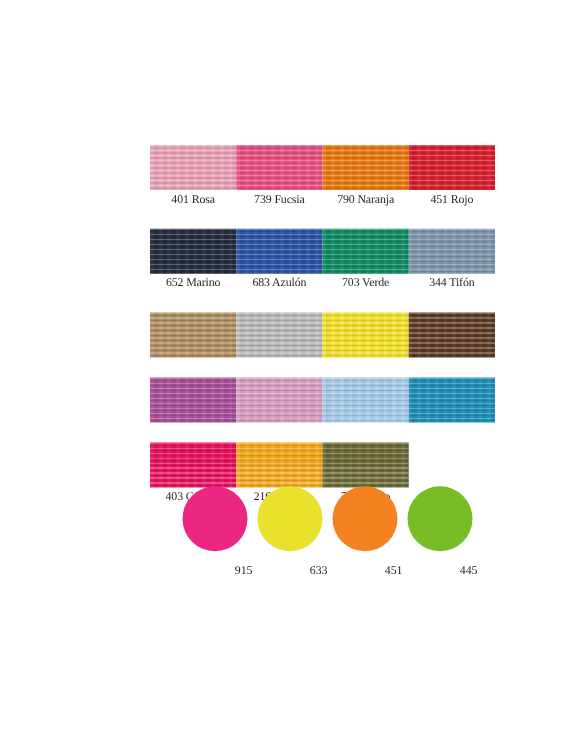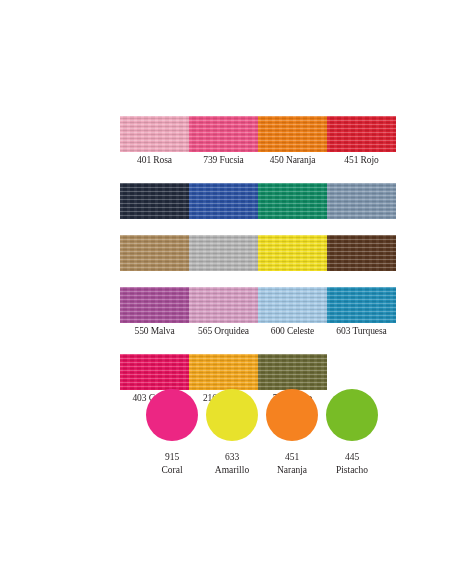--- a/index.html
+++ b/index.html
@@ -124,21 +124,21 @@
   }
 
   .circle-labels {
     display: flex;
     flex-direction: row;
     margin-top: 9px;
   }
 
   .circle-label {
     width: 60px;
-    text-align: center;
+    text-align: right;
     font-size: 9.5px;
     line-height: 12px;
     white-space: nowrap;
   }
 </style>
 </head>
 <body>
 
 <div id="chart-root">
 
@@ -159,21 +159,21 @@
             <div class="weave2"></div>
           </div>
         <div class="swatch-cell" style="background-color: rgb(221, 31, 48);">
             <div class="weave"></div>
             <div class="weave2"></div>
           </div>
       </div>
       <div class="swatch-labels">
         <div class="swatch-label">401 Rosa</div>
         <div class="swatch-label">739 Fucsia</div>
-        <div class="swatch-label">450 Naranja</div>
+        <div class="swatch-label">790 Naranja</div>
         <div class="swatch-label">451 Rojo</div>
       </div>
     </div>
 
     <div class="swatch-row">
       <div class="swatch-cells">
         <div class="swatch-cell" style="background-color: rgb(34, 42, 60);">
             <div class="weave"></div>
             <div class="weave2"></div>
           </div>
@@ -183,20 +183,26 @@
           </div>
         <div class="swatch-cell" style="background-color: rgb(15, 139, 99);">
             <div class="weave"></div>
             <div class="weave2"></div>
           </div>
         <div class="swatch-cell" style="background-color: rgb(126, 149, 173);">
             <div class="weave"></div>
             <div class="weave2"></div>
           </div>
       </div>
+      <div class="swatch-labels">
+        <div class="swatch-label">652    Marino</div>
+        <div class="swatch-label">683 Azulón</div>
+        <div class="swatch-label">703 Verde</div>
+        <div class="swatch-label">344 Tifón</div>
+      </div>
     </div>
 
     <div class="swatch-row">
       <div class="swatch-cells">
         <div class="swatch-cell" style="background-color: rgb(172, 138, 92);">
             <div class="weave"></div>
             <div class="weave2"></div>
           </div>
         <div class="swatch-cell" style="background-color: rgb(182, 182, 182);">
             <div class="weave"></div>
@@ -224,26 +230,20 @@
             <div class="weave2"></div>
           </div>
         <div class="swatch-cell" style="background-color: rgb(166, 203, 231);">
             <div class="weave"></div>
             <div class="weave2"></div>
           </div>
         <div class="swatch-cell" style="background-color: rgb(31, 142, 184);">
             <div class="weave"></div>
             <div class="weave2"></div>
           </div>
-      </div>
-      <div class="swatch-labels">
-        <div class="swatch-label">550 Malva</div>
-        <div class="swatch-label">565 Orquidea</div>
-        <div class="swatch-label">600 Celeste</div>
-        <div class="swatch-label">603 Turquesa</div>
       </div>
     </div>
 
     <div class="swatch-row">
       <div class="swatch-cells">
         <div class="swatch-cell" style="background-color: rgb(231, 16, 93);">
             <div class="weave"></div>
             <div class="weave2"></div>
           </div>
         <div class="swatch-cell" style="background-color: rgb(244, 167, 27);">
@@ -278,21 +278,15 @@
       <div class="circle-cell">
           <div class="dot" style="background-color: rgb(120, 188, 38);"></div>
         </div>
     </div>
     <div class="circle-labels">
       <div class="circle-label">915</div>
       <div class="circle-label">633</div>
       <div class="circle-label">451</div>
       <div class="circle-label">445</div>
     </div>
-    <div class="circle-labels" style="margin-top:1px;">
-      <div class="circle-label">Coral</div>
-      <div class="circle-label">Amarillo</div>
-      <div class="circle-label">Naranja</div>
-      <div class="circle-label">Pistacho</div>
-    </div>
   </div>
 
 </div>
 
 </body></html>

